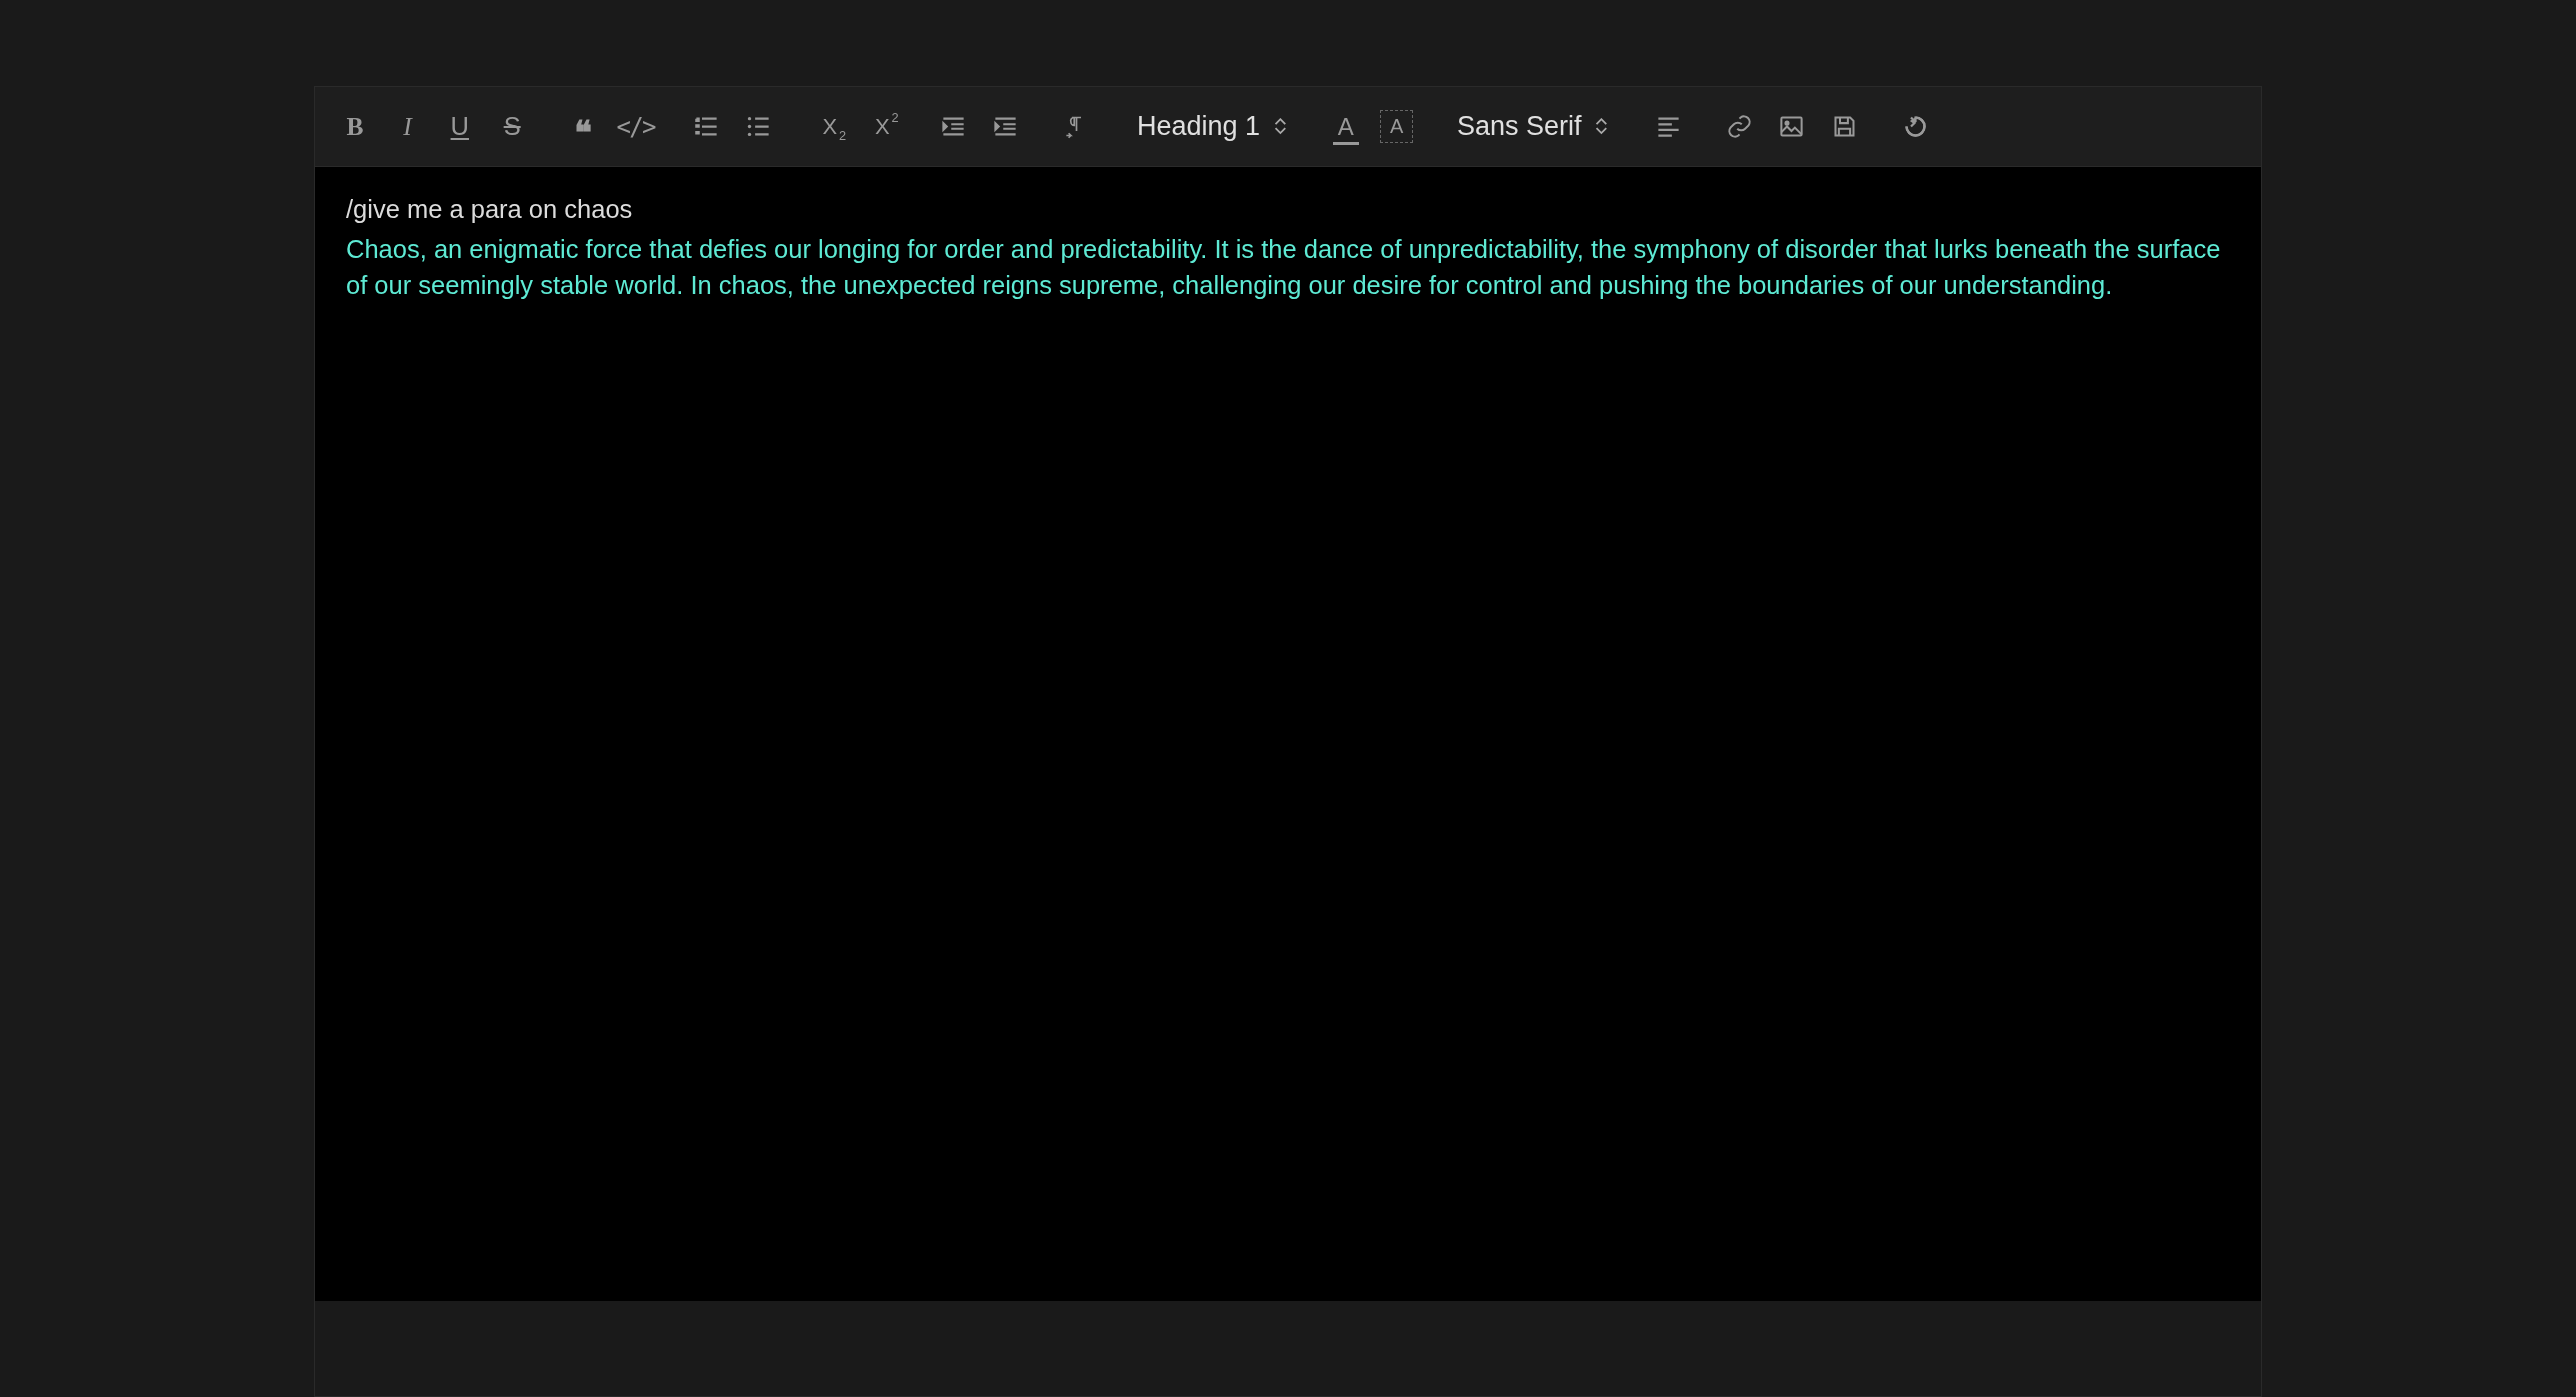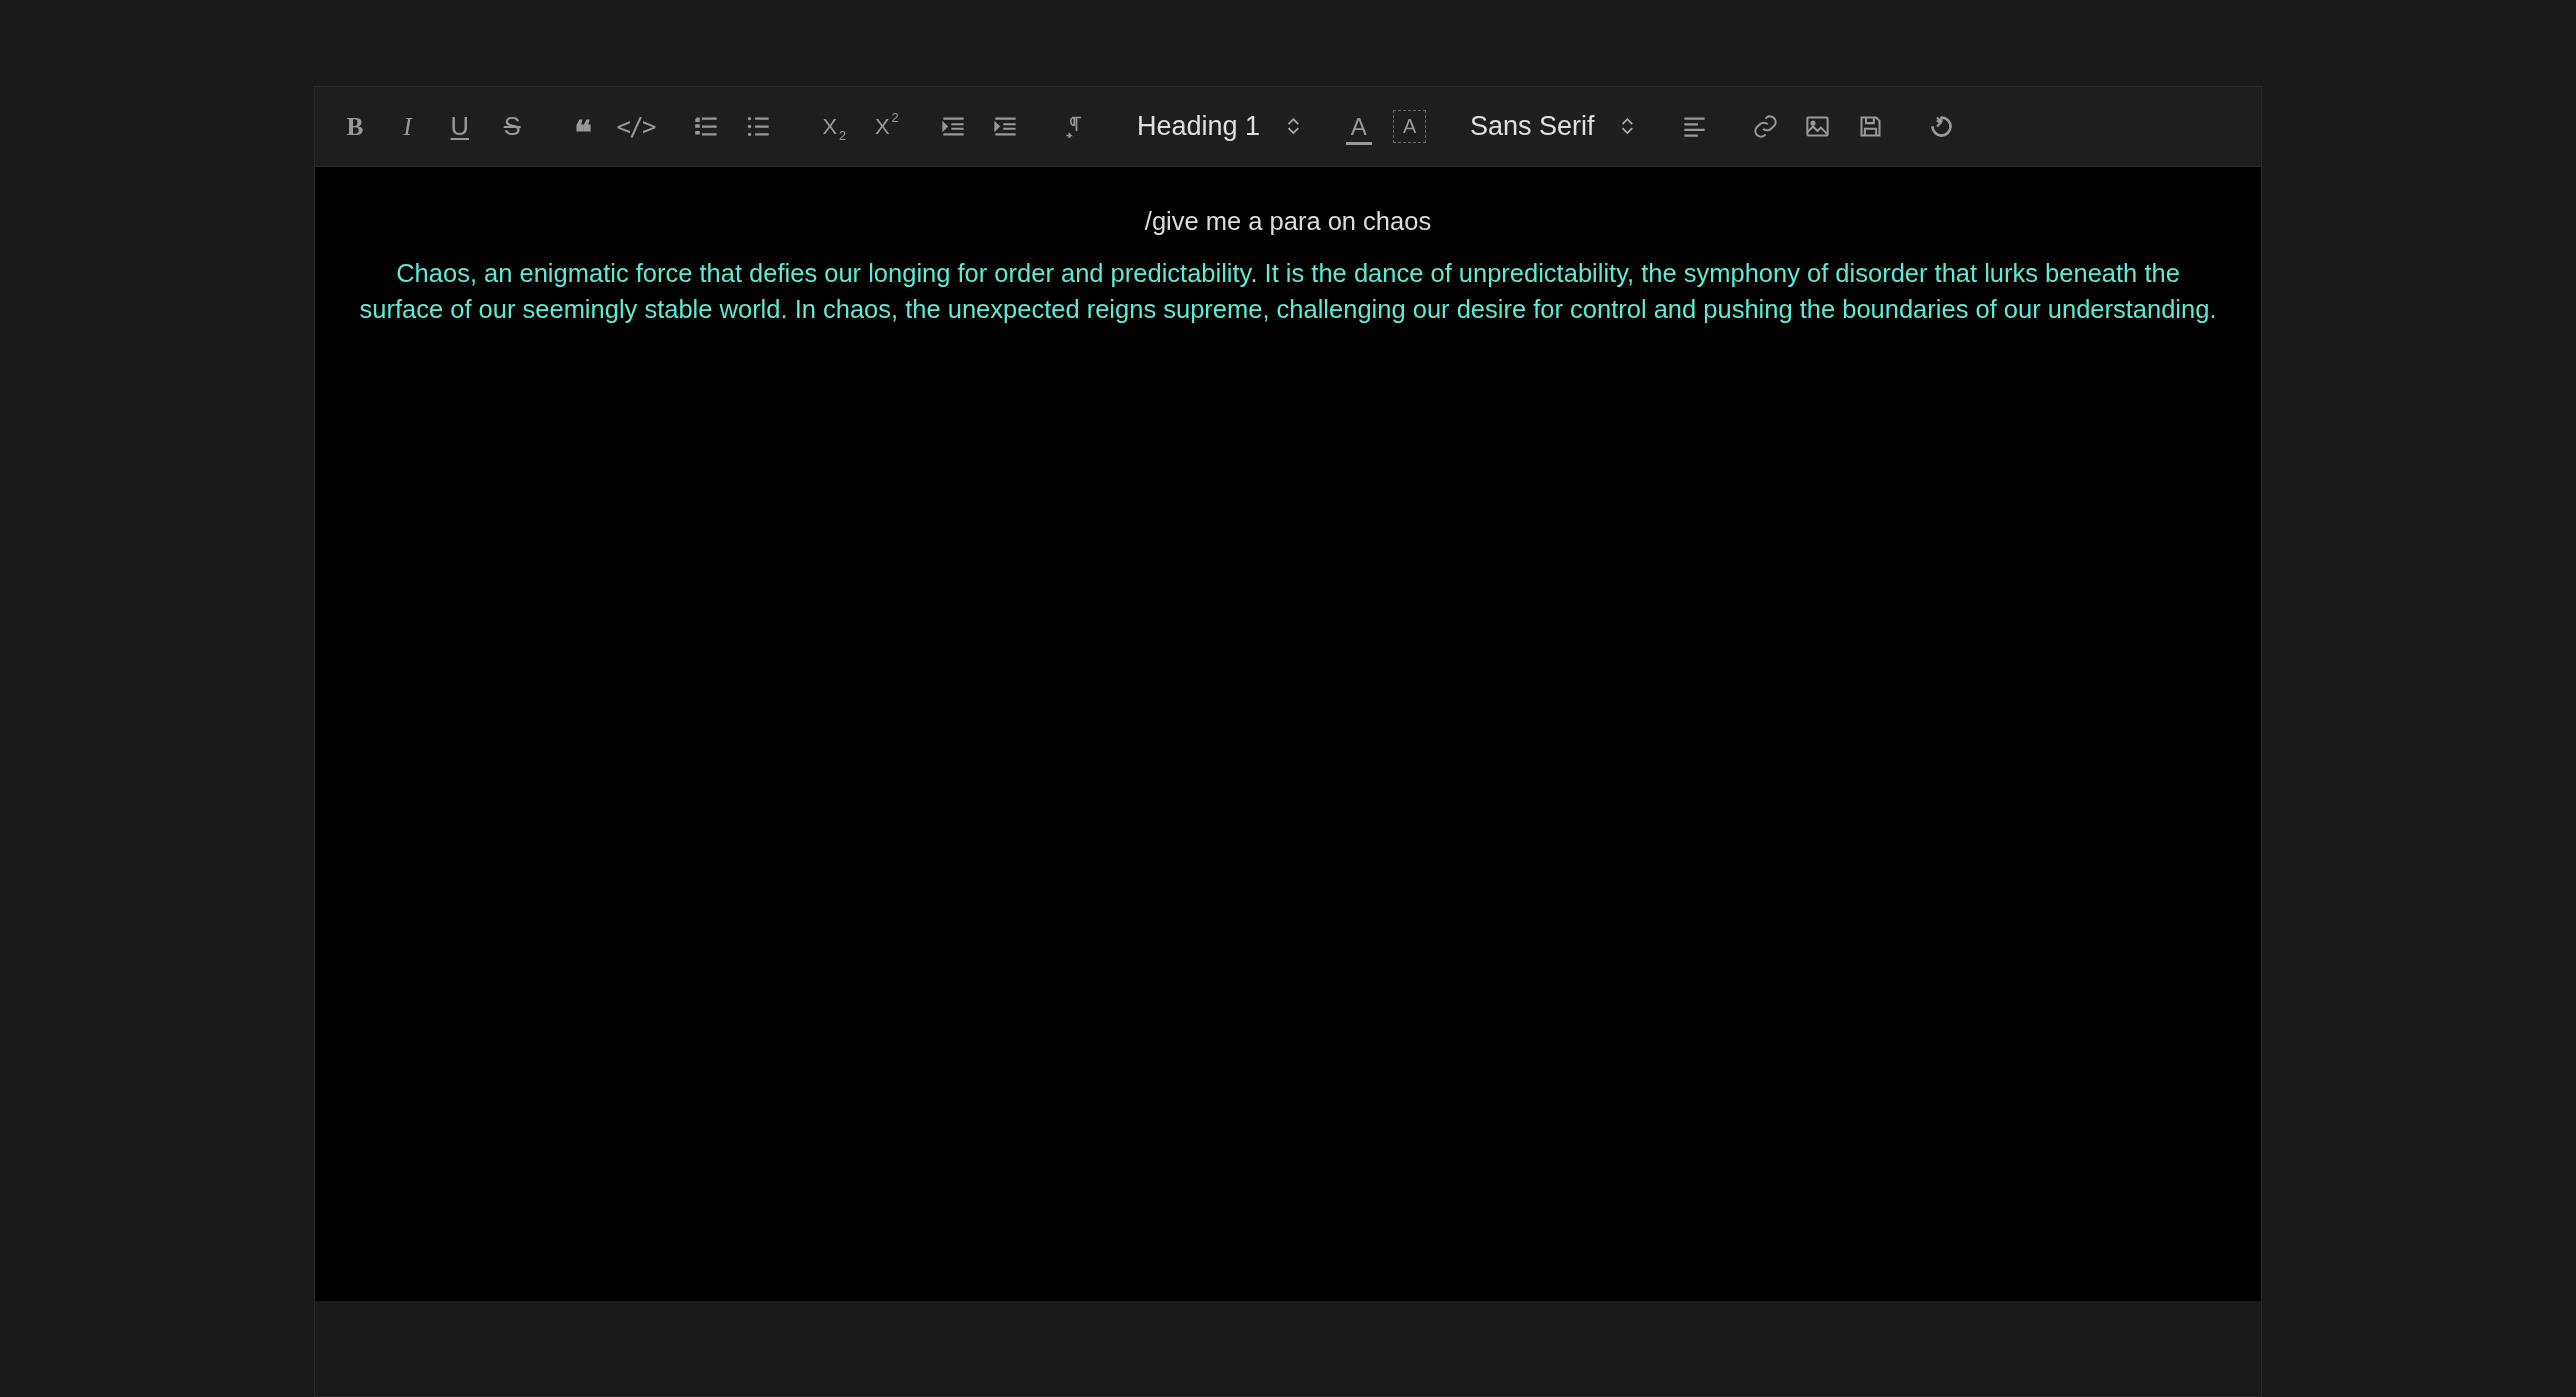--- a/index.html
+++ b/index.html
@@ -77,21 +77,21 @@
     .sup-icon::after {
       content: "2";
       font-size: 12.8px;
       position: absolute;
       top: 1.8px;
       right: 1.8px;
     }
     .dropdown {
       display: flex;
       align-items: center;
-      gap: 27px;
+      gap: 14px;
       color: #e0e0e0;
       font-size: 27px;
       cursor: pointer;
       padding: 0 7.3px;
     }
     .dropdown-arrows {
       display: flex;
       flex-direction: column;
       gap: 1.8px;
     }
@@ -131,22 +131,21 @@
     .editor-content {
       background: #000000;
       color: #e8e8e8;
       padding: 20px 27px;
       font-size: 25.5px;
       line-height: 1.42;
       height: 1134px;
       font-family: -apple-system, BlinkMacSystemFont, "Segoe UI", Helvetica, Arial, sans-serif;
     }
     .editor-content p {
-      margin: 16px;
-      text-align: center;
+      margin: 4px;
     }
     .prompt-line {
       color: #dcdcdc;
     }
     .response-line {
       color: #5eead4;
     }
   </style>
 </head>
 <body>

